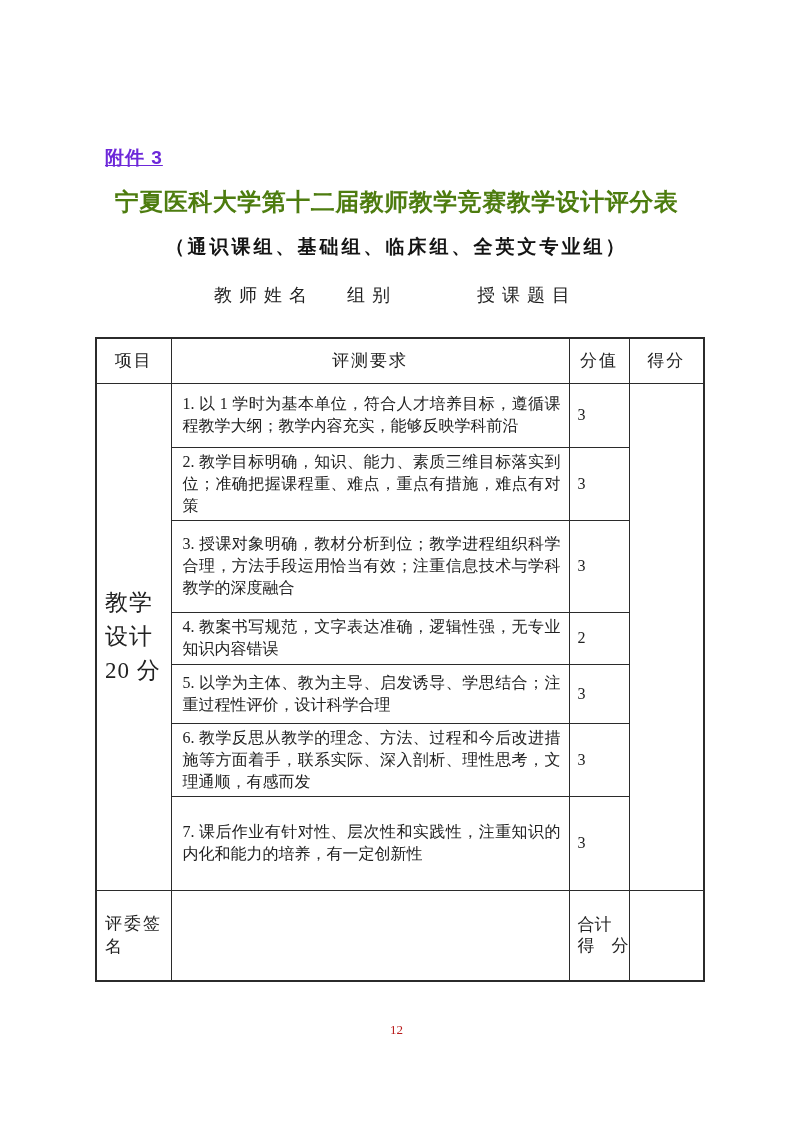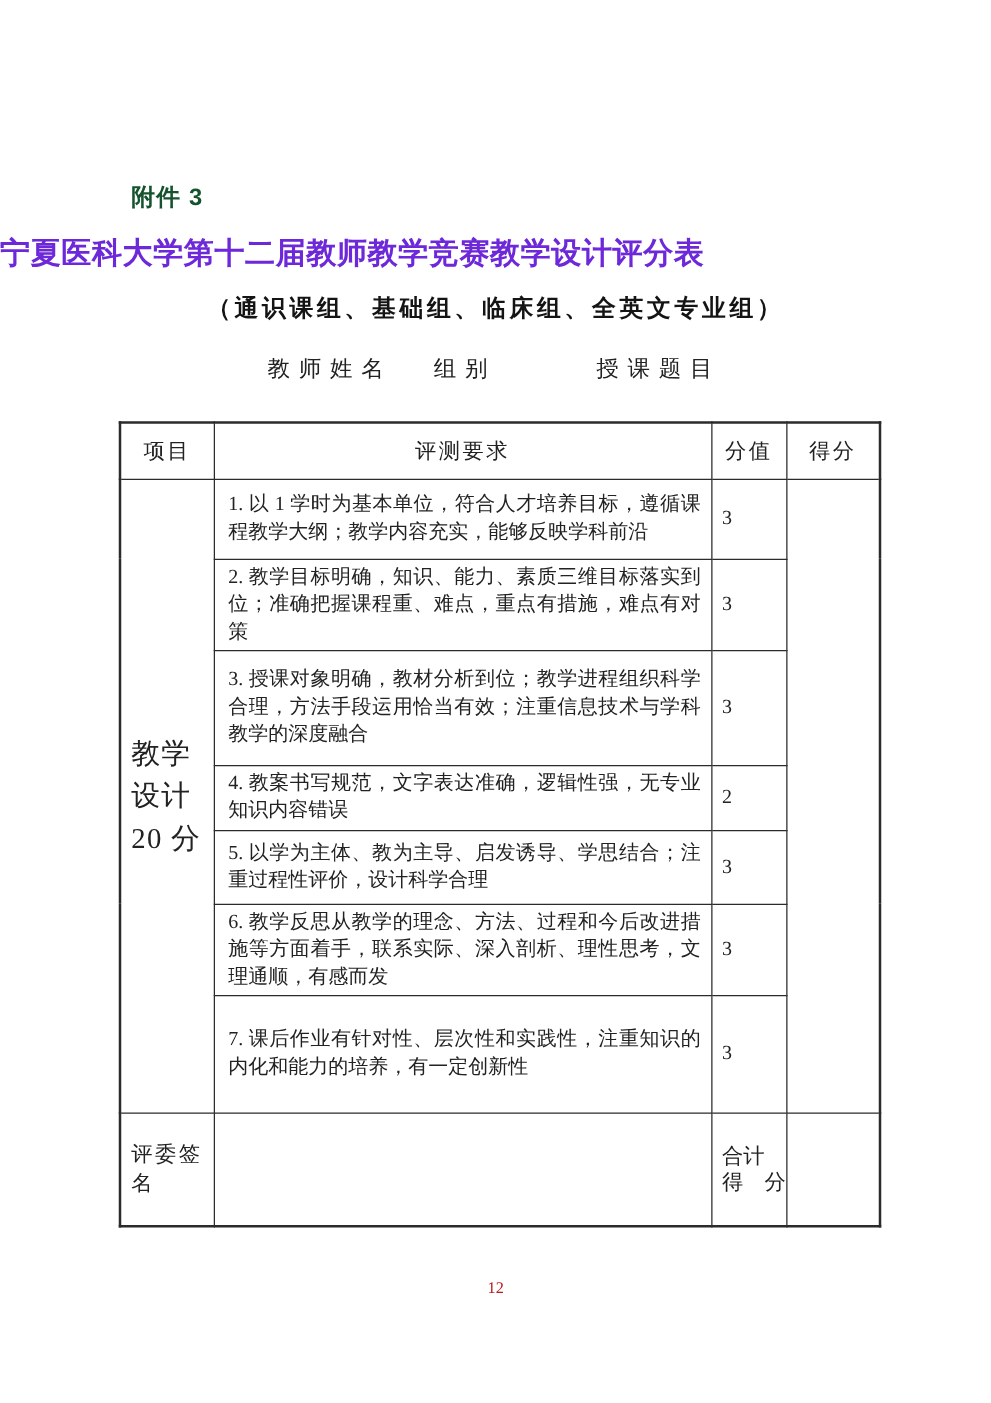--- a/index.html
+++ b/index.html
@@ -12,32 +12,33 @@
     overflow: hidden;
   }
 
   .attachment {
     position: absolute;
     left: 105px; top: 145px;
     font-family: "Liberation Sans", "DejaVu Sans", sans-serif;
     font-weight: bold;
     font-size: 19px;
     letter-spacing: 1px;
-    color: #14532d;
+    color: #6d28d9;
+    text-decoration: underline;
   }
 
   .title {
     position: absolute;
     left: 0; top: 186px;
     width: 100%;
-    text-align: left;
+    text-align: center;
     font-size: 24px;
     font-weight: bold;
     letter-spacing: 0.5px;
-    color: #6d28d9;
+    color: #4d7c0f;
   }
 
   .subtitle {
     position: absolute;
     left: 0; top: 234px;
     width: 100%;
     text-align: center;
     font-size: 19px;
     font-weight: bold;
     letter-spacing: 3px;

